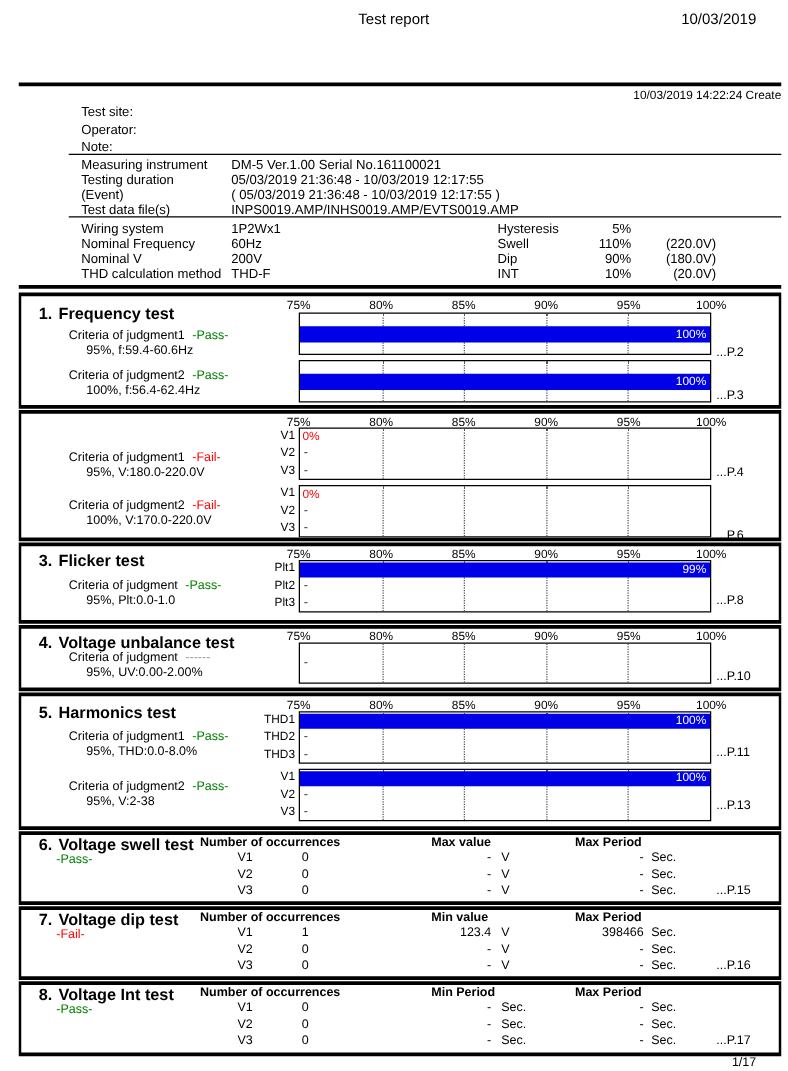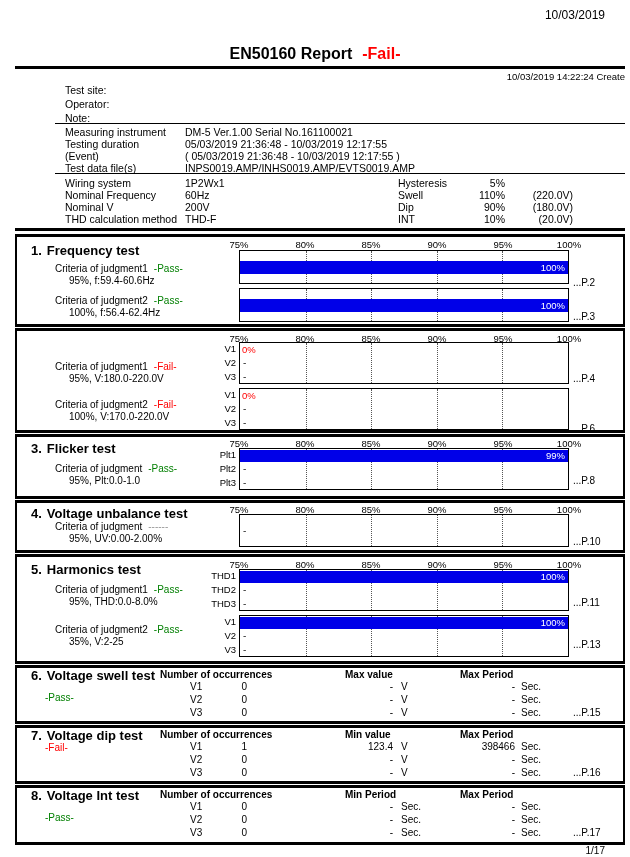--- a/index.html
+++ b/index.html
@@ -19,21 +19,21 @@
   .kv .val{position:absolute;left:185px;white-space:nowrap;}
   .kv2 .lbl{position:absolute;left:398px;white-space:nowrap;}
   .kv2 .val{position:absolute;left:445px;width:60px;text-align:right;white-space:nowrap;}
   .kv2 .volt{position:absolute;left:508px;width:65px;text-align:right;white-space:nowrap;}
   .section{position:absolute;left:15px;right:5px;border:2px solid #000;border-top-width:3px;border-bottom-width:3px;box-sizing:border-box;background:#fff;}
   .sec-title{position:absolute;left:14px;font-size:13px;font-weight:bold;white-space:nowrap;}
   .sec-title .no{margin-right:5px;}
   .crit{position:absolute;left:38px;font-size:10px;white-space:nowrap;}
   .crit .res{margin-left:6px;}
   .crit-detail{position:absolute;left:52px;font-size:10px;white-space:nowrap;}
-  .res-pass{color:var(--pass,#007F00);margin-top:10px;}
+  .res-pass{color:var(--pass,#007F00);}
   .res-fail{color:var(--fail,#FF0000);}
   .res-none{color:#999;}
   .pref{position:absolute;left:556px;font-size:10px;white-space:nowrap;}
   .axis{position:absolute;left:222px;width:330px;top:2px;height:11px;font-size:9.5px;}
   .axis span{position:absolute;transform:translateX(-50%);white-space:nowrap;}
   .chart{position:absolute;left:186px;width:366px;display:flex;}
   .clabels{width:36px;display:flex;flex-direction:column;}
   .rlabel{height:14px;line-height:14px;text-align:right;padding-right:3px;font-size:9.5px;}
   .cbox{position:relative;flex:1;border:1px solid #000;box-sizing:border-box;background:#fff;}
   .grid{position:absolute;top:0;bottom:0;border-left:1px dotted #555;}
@@ -57,25 +57,23 @@
   .t-period{position:absolute;left:420px;width:78px;text-align:right;}
   .t-punit{position:absolute;left:504px;}
   .sec-result{position:absolute;left:28px;font-size:10px;white-space:nowrap;}
   .pagenum{position:absolute;top:845px;right:25px;font-size:10px;}
 </style>
 </head>
 <body>
 
 <div class="page">
 
+  <div class="doc-title">Test report</div>
   <div class="doc-date">10/03/2019</div>
 
-  <div class="report-title">
-    <span>EN50160 Report</span><span class="status res-fail">-Fail-</span>
-  </div>
 
   <div class="rule thick" style="top:66px"></div>
   <div class="created">10/03/2019 14:22:24 Create</div>
 
   <div class="site">
     <div>Test site:</div>
     <div>Operator:</div>
     <div>Note:</div>
   </div>
 
@@ -326,21 +324,21 @@
       </div>
     </div>
     <div class="pref" style="top:33px">...P.10</div>
   </div>
 
   <div class="section" id="s5" style="top:554px;height:110px">
     <div class="sec-title" style="top:5px"><span class="no">5.</span><span>Harmonics test</span></div>
     <div class="crit" style="top:27px"><span>Criteria of judgment1</span><span class="res res-pass">-Pass-</span></div>
     <div class="crit-detail" style="top:39px">95%, THD:0.0-8.0%</div>
     <div class="crit" style="top:67px"><span>Criteria of judgment2</span><span class="res res-pass">-Pass-</span></div>
-    <div class="crit-detail" style="top:79px">35%, V:2-25</div>
+    <div class="crit-detail" style="top:79px">95%, V:2-38</div>
     <div class="axis">
       <span style="left:0%">75%</span>
         <span style="left:20%">80%</span>
         <span style="left:40%">85%</span>
         <span style="left:60%">90%</span>
         <span style="left:80%">95%</span>
         <span style="left:100%">100%</span>
     </div>
     <div class="chart" style="top:12px;height:42px">
       <div class="clabels">

